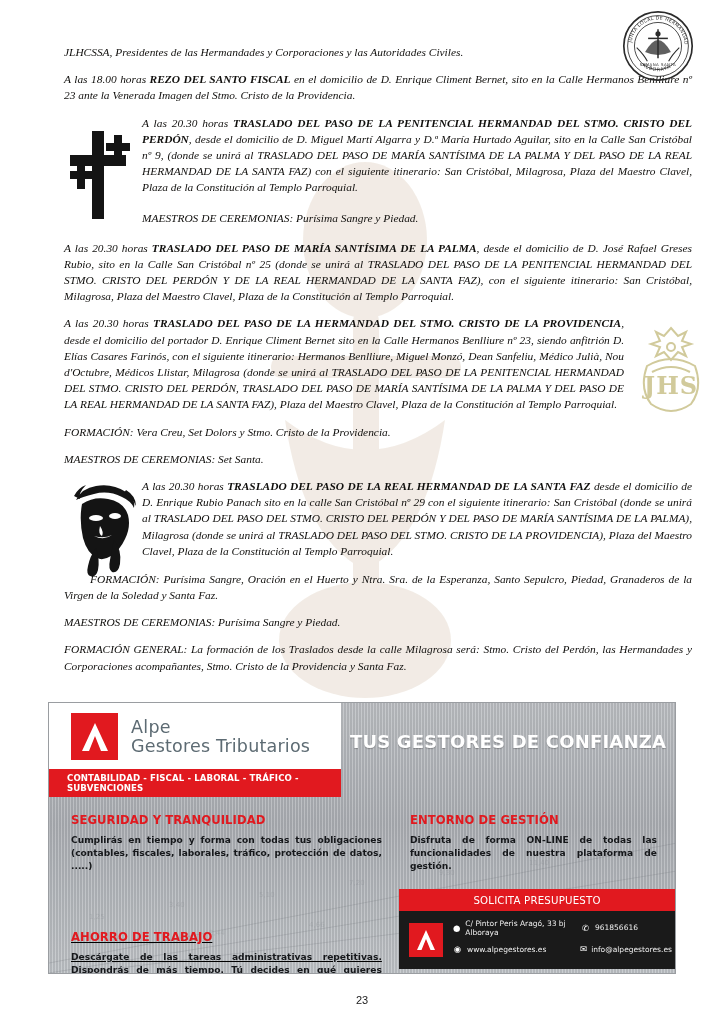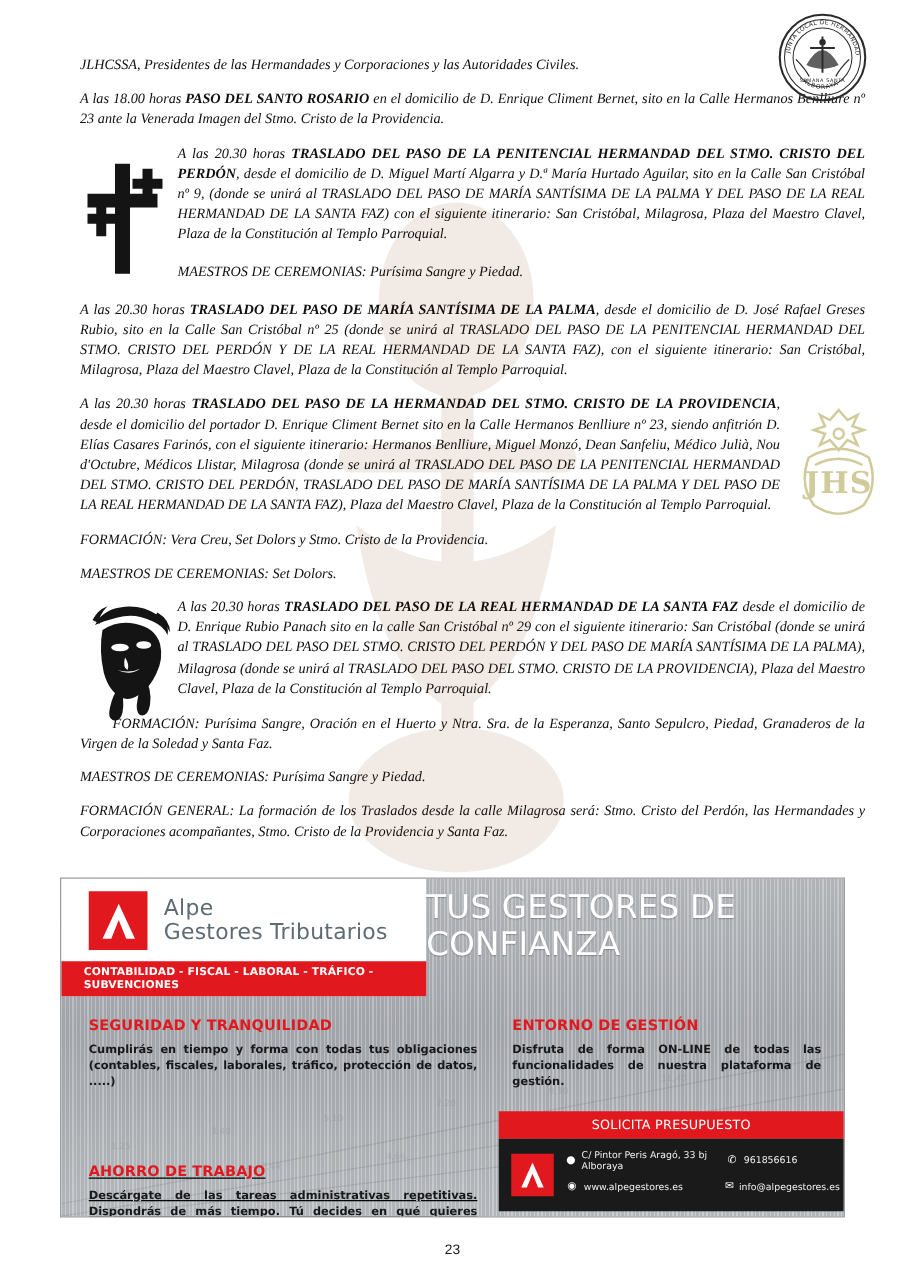--- a/index.html
+++ b/index.html
@@ -143,22 +143,22 @@
     font-weight:bold;
     letter-spacing:.1px;
     padding:4px 0 4px 18px;
     margin-top:8px;
   }
   .ad-claim{
     flex:1;
     display:flex;align-items:center;justify-content:center;
     color:#ffffff;
     font-family:"DejaVu Sans", sans-serif;
-    font-size:26px;
-    font-weight:normal;
+    font-size:18px;
+    font-weight:bold;
     letter-spacing:.2px;
     text-shadow:0 1px 1px rgba(0,0,0,.25);
     padding-bottom:18px;
   }
 
   .ad-body{
     position:relative;z-index:2;
     display:flex;
     padding:16px 0 0 0;
   }
@@ -297,21 +297,21 @@
       </g>
     </svg>
   </div>
 
   <div class="content">
 
     <p class="par">JLHCSSA, Presidentes de las Hermandades y Corporaciones y las Autoridades Civiles.</p>
 
 
     <p class="par">
-      <span>A las 18.00 horas </span><b>PASO DEL SANTO ROSARIO</b><span> en el domicilio de D. Enrique Climent Bernet, sito en la Calle Hermanos Benlliure nº 23 ante la Venerada Imagen del Stmo. Cristo de la Providencia.</span>
+      <span>A las 18.00 horas </span><b>REZO DEL SANTO FISCAL</b><span> en el domicilio de D. Enrique Climent Bernet, sito en la Calle Hermanos Benlliure nº 23 ante la Venerada Imagen del Stmo. Cristo de la Providencia.</span>
     </p>
 
     <div style="position:relative;">
       <div class="cross-icon icon-box">
         <svg viewBox="0 0 72 104" xmlns="http://www.w3.org/2000/svg">
           <g fill="#141414">
             <rect x="28" y="10" width="12" height="88"></rect>
             <rect x="6" y="34" width="56" height="11"></rect>
             <rect x="50" y="14" width="8" height="28"></rect>
             <rect x="42" y="22" width="24" height="8"></rect>
@@ -329,21 +329,21 @@
     <p class="par" style="margin-top:14px;">
       <span>A las 20.30 horas </span><b>TRASLADO DEL PASO DE MARÍA SANTÍSIMA DE LA PALMA</b><span>, desde el domicilio de D. José Rafael Greses Rubio, sito en la Calle San Cristóbal nº 25 (donde se unirá al TRASLADO DEL PASO DE LA PENITENCIAL HERMANDAD DEL STMO. CRISTO DEL PERDÓN Y DE LA REAL HERMANDAD DE LA SANTA FAZ), con el siguiente itinerario: San Cristóbal, Milagrosa, Plaza del Maestro Clavel, Plaza de la Constitución al Templo Parroquial.</span>
     </p>
 
     <p class="par" style="width:560px;">
       <span>A las 20.30 horas </span><b>TRASLADO DEL PASO DE LA HERMANDAD DEL STMO. CRISTO DE LA PROVIDENCIA</b><span>, desde el domicilio del portador D. Enrique Climent Bernet sito en la Calle Hermanos Benlliure nº 23, siendo anfitrión D. Elías Casares Farinós, con el siguiente itinerario: Hermanos Benlliure, Miguel Monzó, Dean Sanfeliu, Médico Julià, Nou d'Octubre, Médicos Llistar, Milagrosa (donde se unirá al TRASLADO DEL PASO DE LA PENITENCIAL HERMANDAD DEL STMO. CRISTO DEL PERDÓN, TRASLADO DEL PASO DE MARÍA SANTÍSIMA DE LA PALMA Y DEL PASO DE LA REAL HERMANDAD DE LA SANTA FAZ), Plaza del Maestro Clavel, Plaza de la Constitución al Templo Parroquial.</span>
     </p>
 
     <p class="par">FORMACIÓN: Vera Creu, Set Dolors y Stmo. Cristo de la Providencia.</p>
 
-    <p class="par">MAESTROS DE CEREMONIAS: Set Dolors.</p>
+    <p class="par">MAESTROS DE CEREMONIAS: Set Santa.</p>
 
     <div style="position:relative;">
       <div class="christ-icon icon-box">
         <svg viewBox="0 0 74 100" xmlns="http://www.w3.org/2000/svg">
           <g fill="#141414">
             <path d="M10 22 q6 -12 20 -14 q16 -3 30 6 q10 7 8 16 q-3 -7 -12 -11 q-14 -7 -28 -3 q-12 3 -18 6z"></path>
             <path d="M8 18 q4 -8 12 -11 q-8 8 -6 14z"></path>
             <path d="M60 12 q10 6 10 16 q-4 -9 -12 -13z"></path>
             <path d="M16 26 q12 -8 26 -5 q16 3 20 16 q3 12 -3 24 q-5 11 -14 17 q-8 5 -14 2 q-10 -5 -14 -20 q-4 -18 -1 -34z"></path>
             <path d="M30 70 q4 12 2 22 q-2 8 -8 6 q-4 -2 -2 -10 q2 -10 8 -18z"></path>

